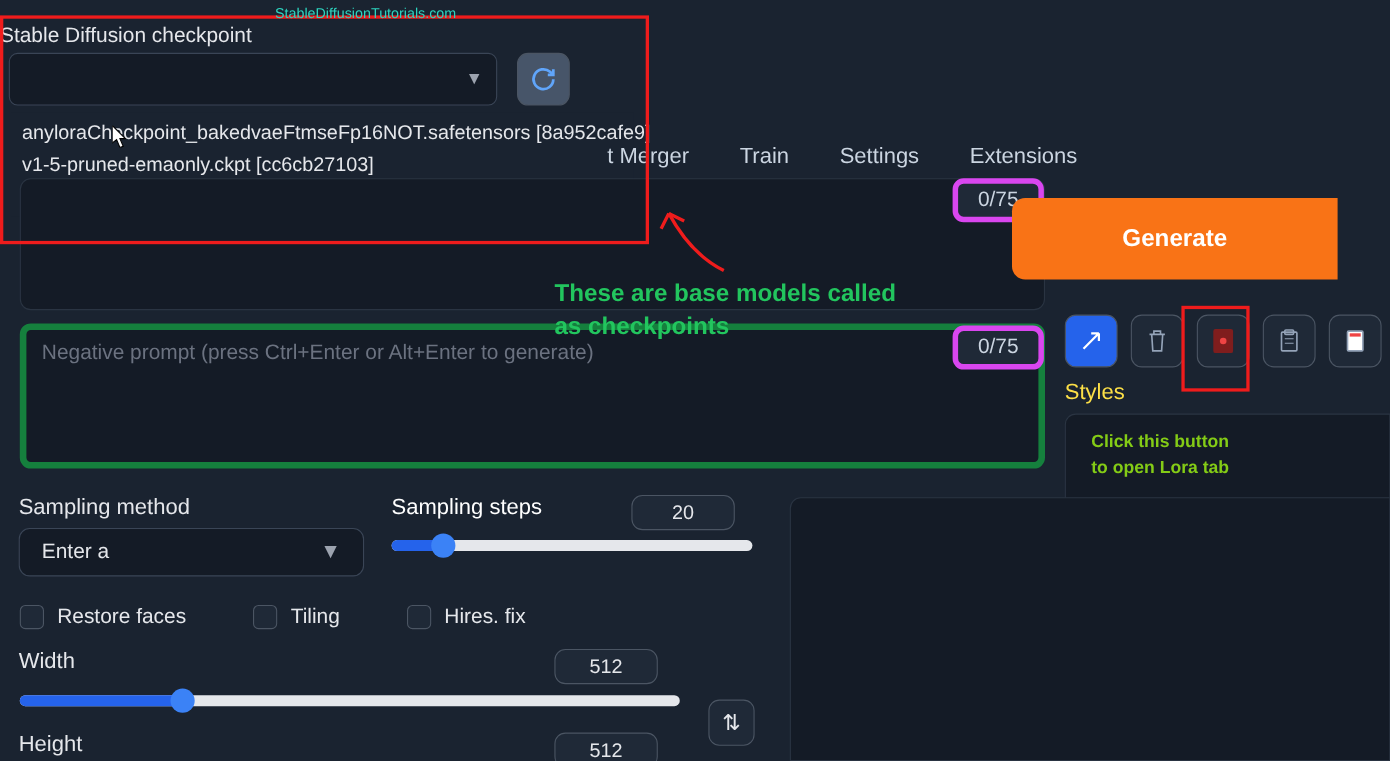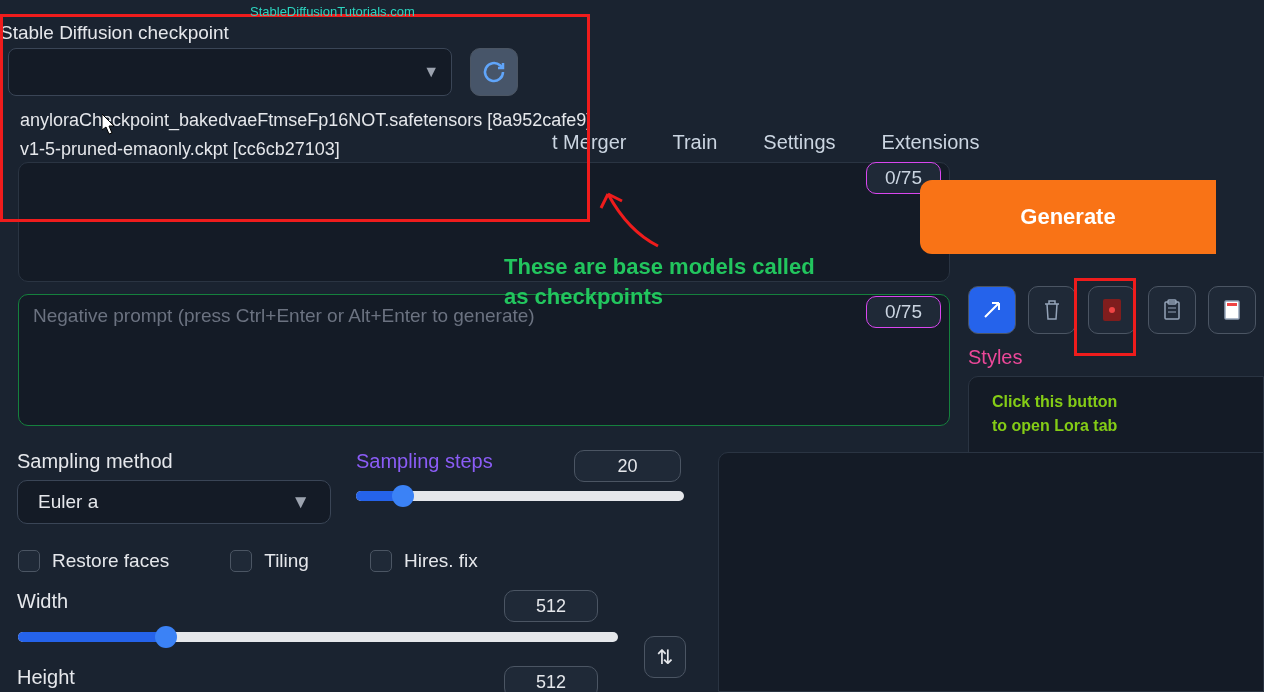--- a/index.html
+++ b/index.html
@@ -107,36 +107,36 @@
     top: 162px;
     width: 932px;
     height: 120px;
     background: #141b26;
     border: 1px solid #2a3442;
     border-radius: 10px;
   }
   .counter-badge {
     position: absolute;
     background: #1f2937;
-    border: 1px solid #d946ef;
+    border: 5px solid #d946ef;
     border-radius: 10px;
     padding: 4px 18px;
     font-size: 19px;
     color: #cbd5e1;
   }
   .counter-1 { left: 866px; top: 162px; }
   .counter-2 { left: 866px; top: 296px; }
   .negative-prompt {
     position: absolute;
     left: 18px;
     top: 294px;
     width: 932px;
     height: 132px;
     background: #141b26;
-    border: 1px solid #15803d;
+    border: 6px solid #15803d;
     border-radius: 10px;
     padding: 10px 14px;
     font-size: 19px;
     color: #6b7280;
   }
   .annotation-arrow {
     position: absolute;
     left: 598px;
     top: 186px;
     pointer-events: none;
@@ -180,21 +180,21 @@
     border-radius: 10px;
     display: flex;
     align-items: center;
     justify-content: center;
   }
   .styles-label {
     position: absolute;
     left: 968px;
     top: 346px;
     font-size: 20px;
-    color: #ec4899;
+    color: #fde047;
   }
   .styles-panel {
     position: absolute;
     left: 968px;
     top: 376px;
     width: 296px;
     height: 100px;
     background: #141b26;
     border: 1px solid #2a3442;
     border-radius: 10px 0 0 10px;
@@ -229,27 +229,27 @@
     padding: 0 20px;
     font-size: 19px;
     color: #e5e7eb;
   }
   .sampling-dropdown .chevron { margin-left: auto; color: #9ca3af; }
   .steps-label {
     position: absolute;
     left: 356px;
     top: 450px;
     font-size: 20px;
-    color: #8b5cf6;
+    color: #ffffff;
   }
   .steps-value {
     position: absolute;
     left: 574px;
     top: 450px;
-    width: 107px;
+    width: 94px;
     height: 32px;
     background: #1f2937;
     border: 1px solid #4b5563;
     border-radius: 10px;
     display: flex;
     align-items: center;
     justify-content: center;
     font-size: 18px;
   }
   .slider {
@@ -466,21 +466,21 @@
   </div>
 </div>
 
 <div class="styles-label">Styles</div>
 <div class="styles-panel"></div>
 <div class="annotation-text-2" style="white-space: pre-line;">Click this button
 to open Lora tab</div>
 
 <div class="sampling-label">Sampling method</div>
 <div class="sampling-dropdown">
-  <span>Euler a</span>
+  <span>Enter a</span>
   <span class="chevron">▼</span>
 </div>
 
 <div class="steps-label">Sampling steps</div>
 <div class="steps-value">20</div>
 <div class="slider slider-steps">
   <div class="slider-fill" style="width:47px;"></div>
   <div class="slider-thumb" style="left:36px;"></div>
 </div>
 

